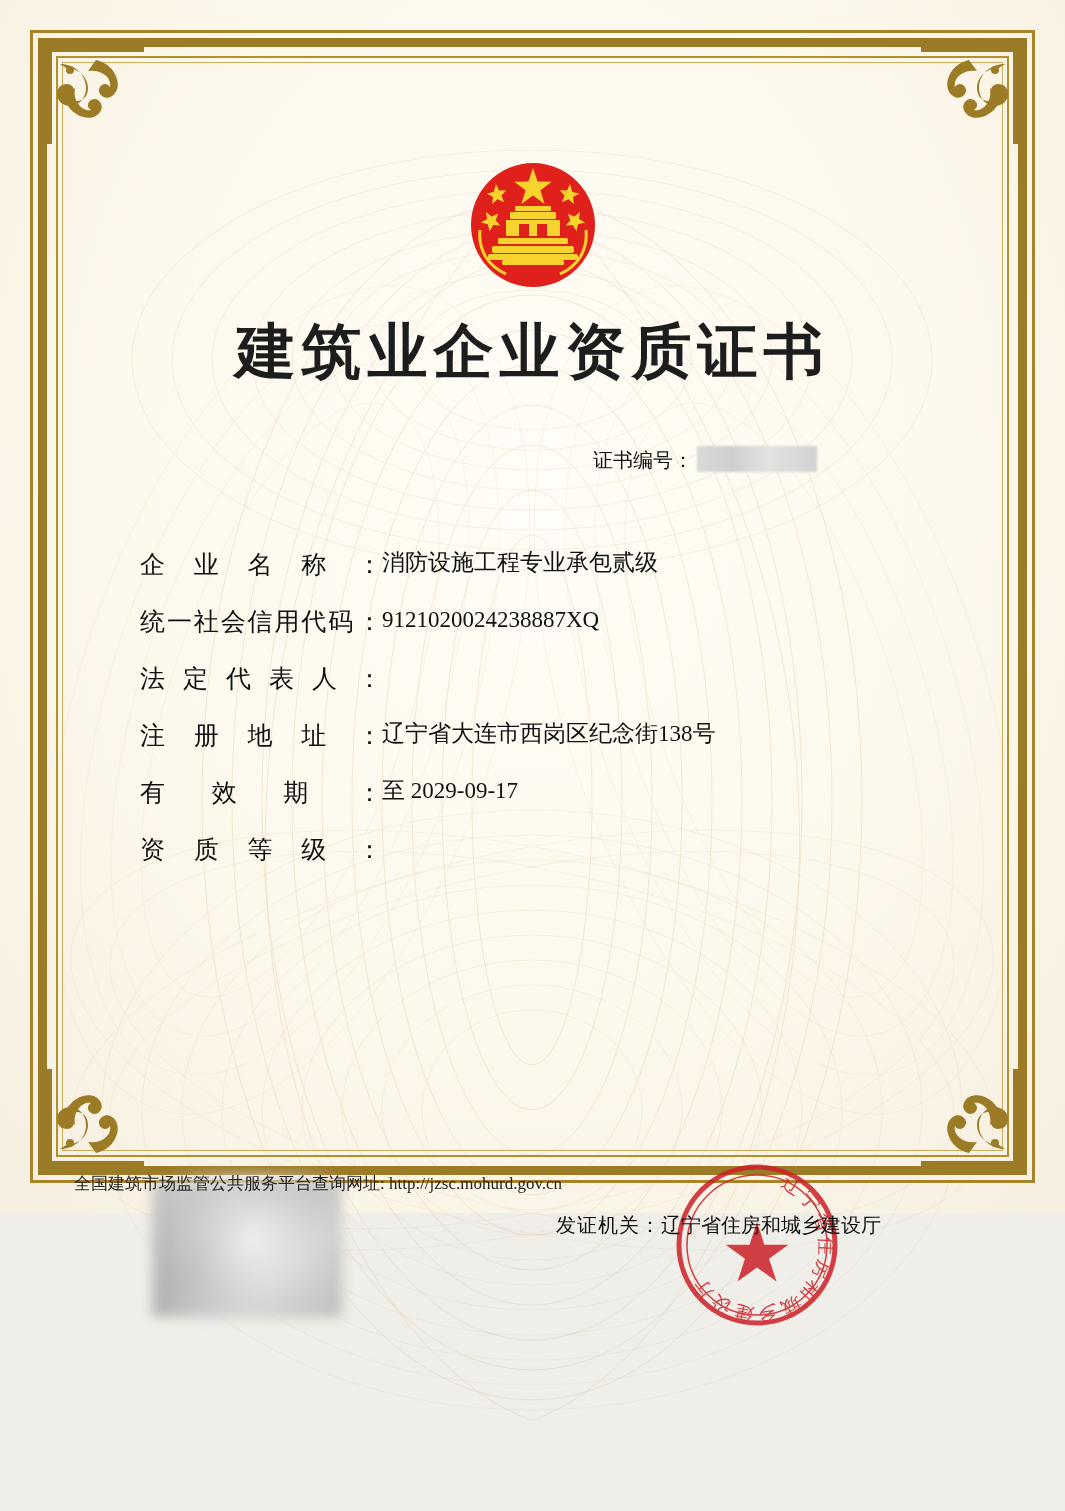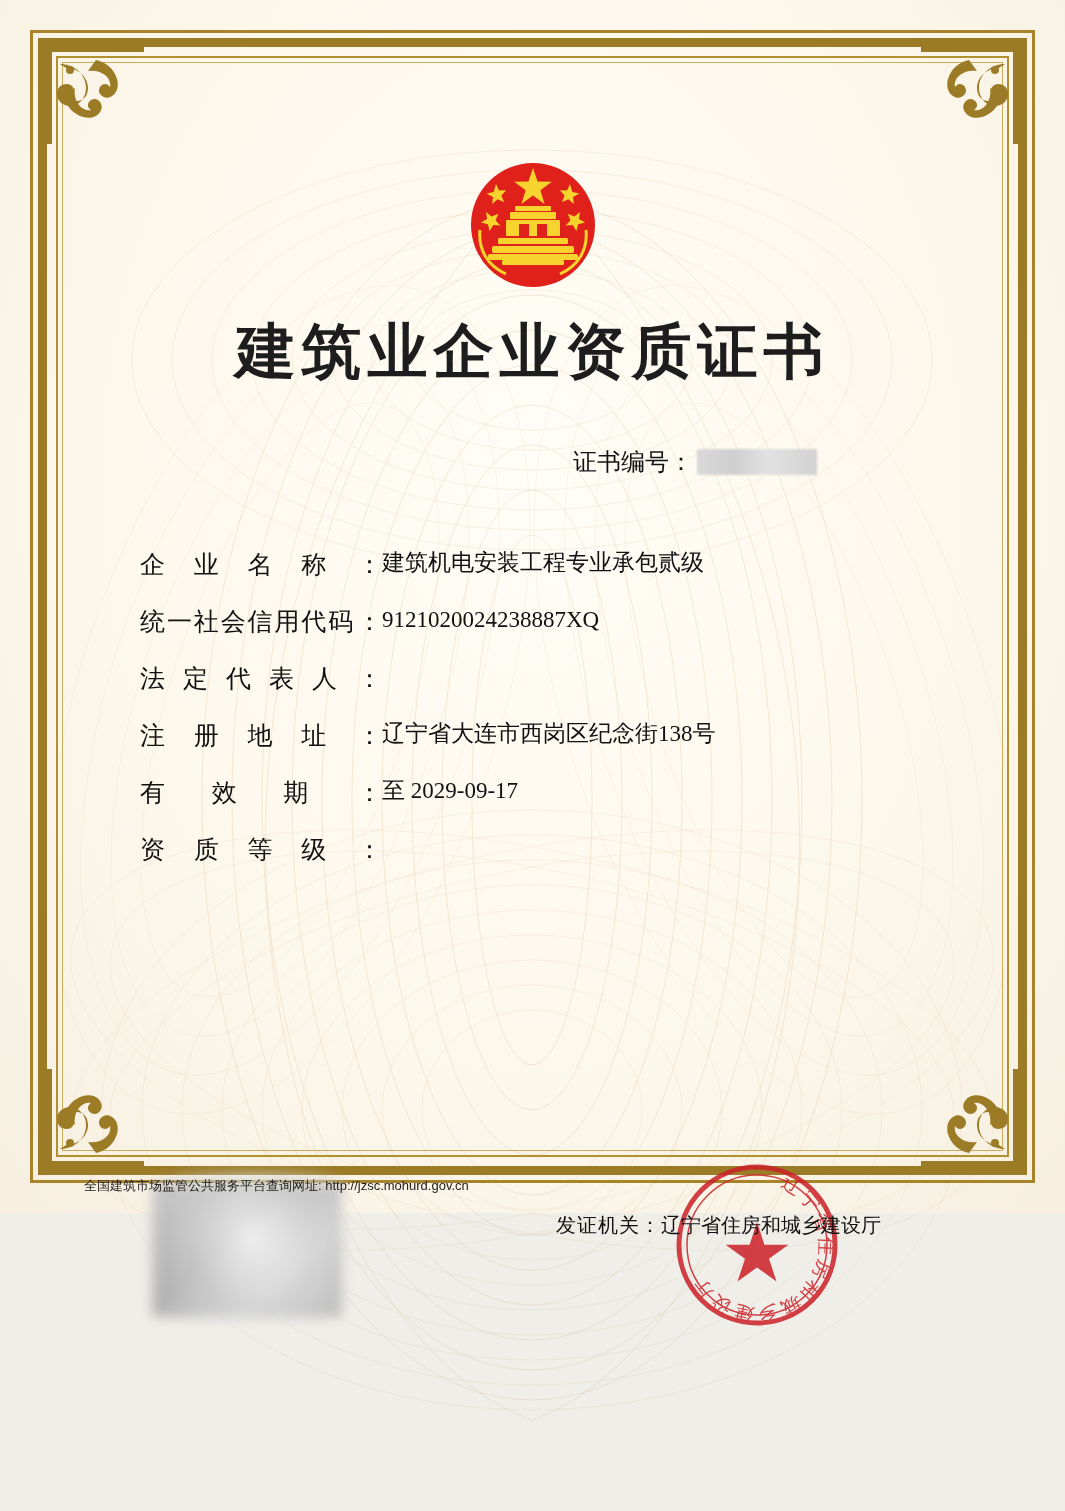--- a/index.html
+++ b/index.html
@@ -58,21 +58,21 @@
     text-align:center;
     font-size:60px;
     letter-spacing:6px;
     color:#1d1d1d;
     font-weight:bold;
     font-family:"Liberation Serif", serif;
   }
   
   .certno-row{
     position:absolute;right:248px;top:446px;
-    font-size:24px;color:#111;white-space:nowrap;
+    font-size:20px;color:#111;white-space:nowrap;
   }
   .redaction{
     display:inline-block;vertical-align:-5px;
     width:120px;height:26px;margin-left:4px;
     background:linear-gradient(90deg,#d9d9d9 0%,#cfcfcf 30%,#e2e2e2 60%,#d2d2d2 100%);
     filter:blur(1px);
   }
   
   .fields{
     position:absolute;left:140px;top:548px;width:830px;
@@ -114,23 +114,23 @@
     filter:blur(6px);
     border-radius:4px;
   }
   .blurstamp2{
     position:absolute;left:175px;top:1170px;width:155px;height:150px;
     background:radial-gradient(ellipse at 50% 45%, rgba(255,255,255,.75) 0%, rgba(220,220,220,.35) 60%, rgba(200,200,200,0) 100%);
     filter:blur(5px);
   }
   
   .footer{
-    position:absolute;left:84px;bottom:18px;
-    font-size:13px;color:#222;
-    font-family:Liberation Sans, sans-serif;
+    position:absolute;left:74px;bottom:18px;
+    font-size:17px;color:#222;
+    font-family:Liberation Serif, serif;
   }
 </style>
 </head>
 <body>
 
 <div id="cert">
 
   <div class="guilloche">
     <svg width="945" height="1390" viewBox="0 0 945 1390" xmlns="http://www.w3.org/2000/svg">
       <g fill="none" stroke="#d8b58c" stroke-width="0.6" opacity="0.85">
@@ -275,21 +275,21 @@
   <div class="fields">
 
     <div class="row">
       <div class="label">
         <span class="lch">企</span>
           <span class="lch">业</span>
           <span class="lch">名</span>
           <span class="lch">称</span>
           <span class="colon">：</span>
       </div>
-      <div class="value">建筑机电安装工程专业承包贰级</div>
+      <div class="value">消防设施工程专业承包贰级</div>
     </div>
 
     <div class="row">
       <div class="label">
         <span class="lch">统</span>
           <span class="lch">一</span>
           <span class="lch">社</span>
           <span class="lch">会</span>
           <span class="lch">信</span>
           <span class="lch">用</span>

